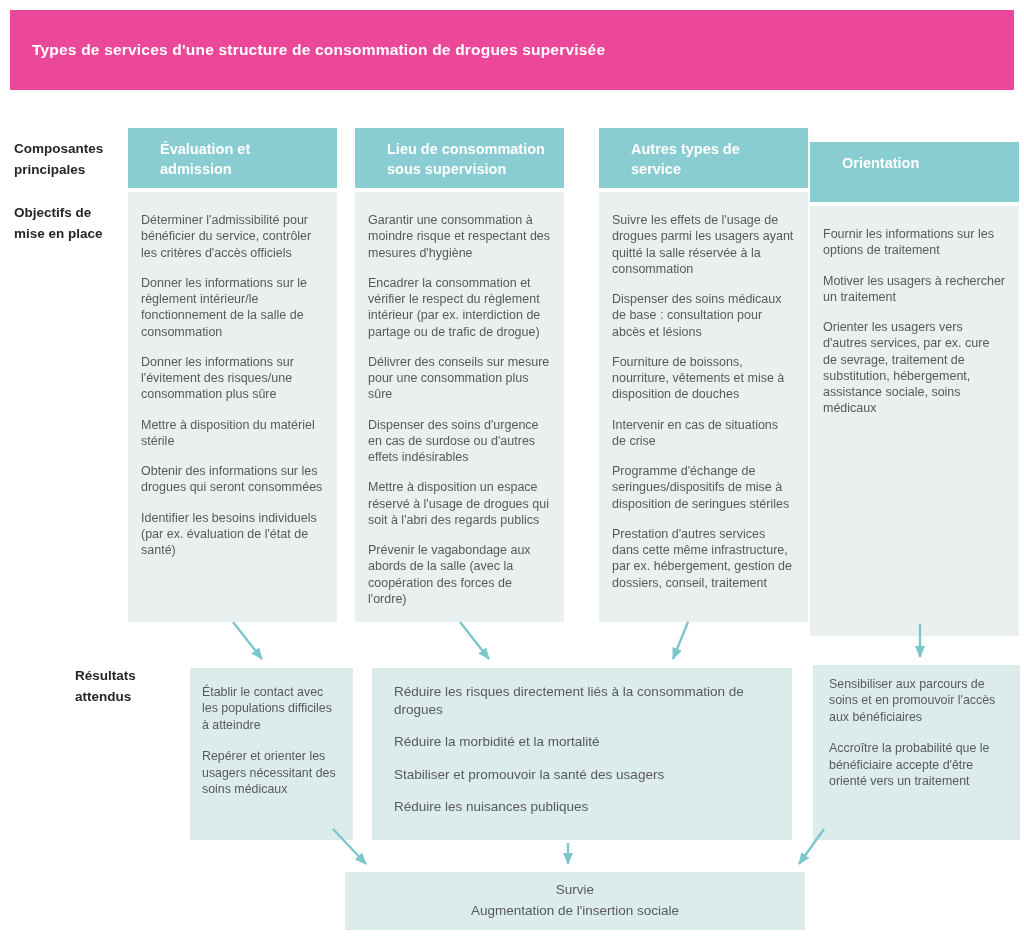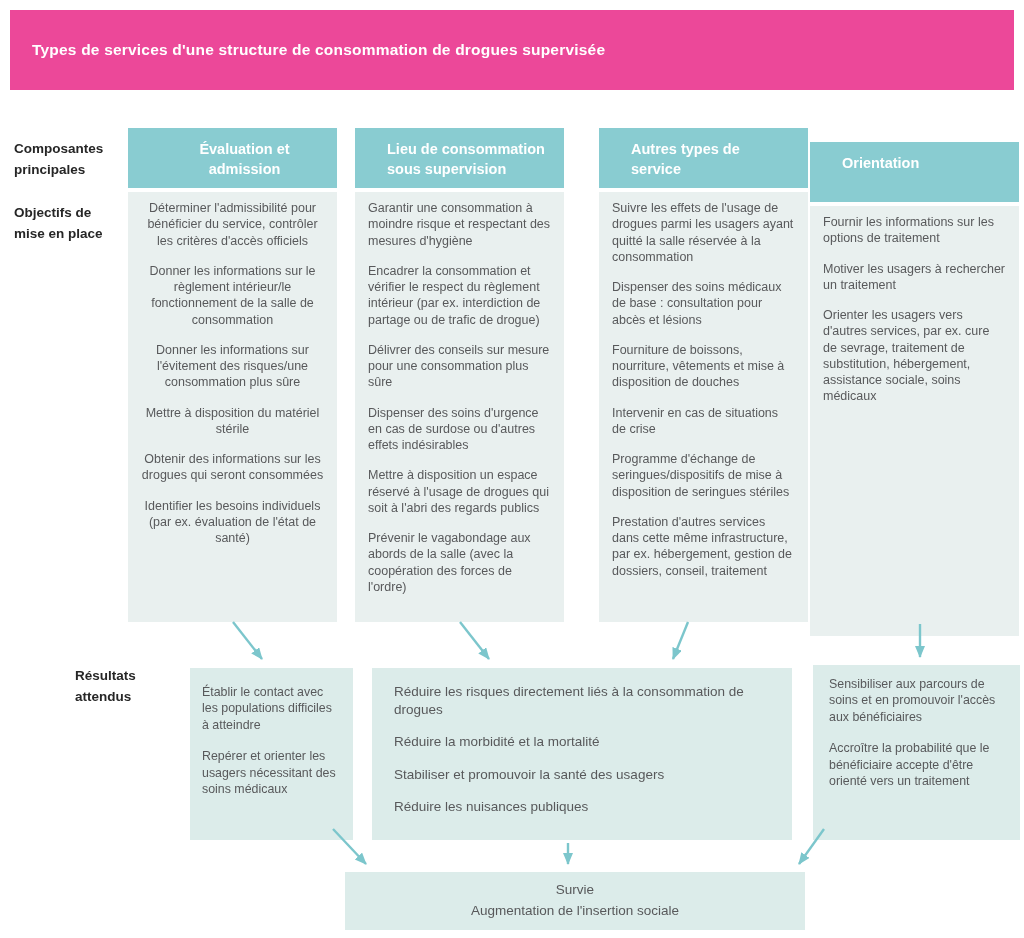--- a/index.html
+++ b/index.html
@@ -29,29 +29,29 @@
     position:absolute;
     font-size:13.5px;font-weight:bold;color:#262626;
     line-height:1.55;
   }
   .lbl-components{left:14px;top:139px;}
   .lbl-objectives{left:14px;top:203px;}
   .lbl-results{left:75px;top:666px;}
 
   
   .column{position:absolute;top:128px;width:209px;}
-  .col-1{left:128px;text-align:center;} .col-2{left:355px;} .col-3{left:599px;} .col-4{left:810px;margin-top:14px;}
+  .col-1{left:128px;} .col-2{left:355px;} .col-3{left:599px;} .col-4{left:810px;margin-top:14px;}
   .col-header{
     height:60px;background:#89ccd1;color:#ffffff;
     font-weight:bold;font-size:14.5px;line-height:1.4;
     padding:11px 8px 0 32px;box-sizing:border-box;
   }
   .col-body{
     margin-top:4px;height:430px;background:#e9f0ef;
-    padding:8px 13px;box-sizing:border-box;
+    padding:20px 13px;box-sizing:border-box;
     color:#58595b;font-size:12.5px;line-height:1.3;
     overflow:hidden;
   }
   .col-body p{margin:0 0 14px 0;}
   .col-body p:last-child{margin-bottom:0;}
 
   
   .result-box{
     position:absolute;background:#dcecea;box-sizing:border-box;
     color:#58595b;overflow:hidden;

